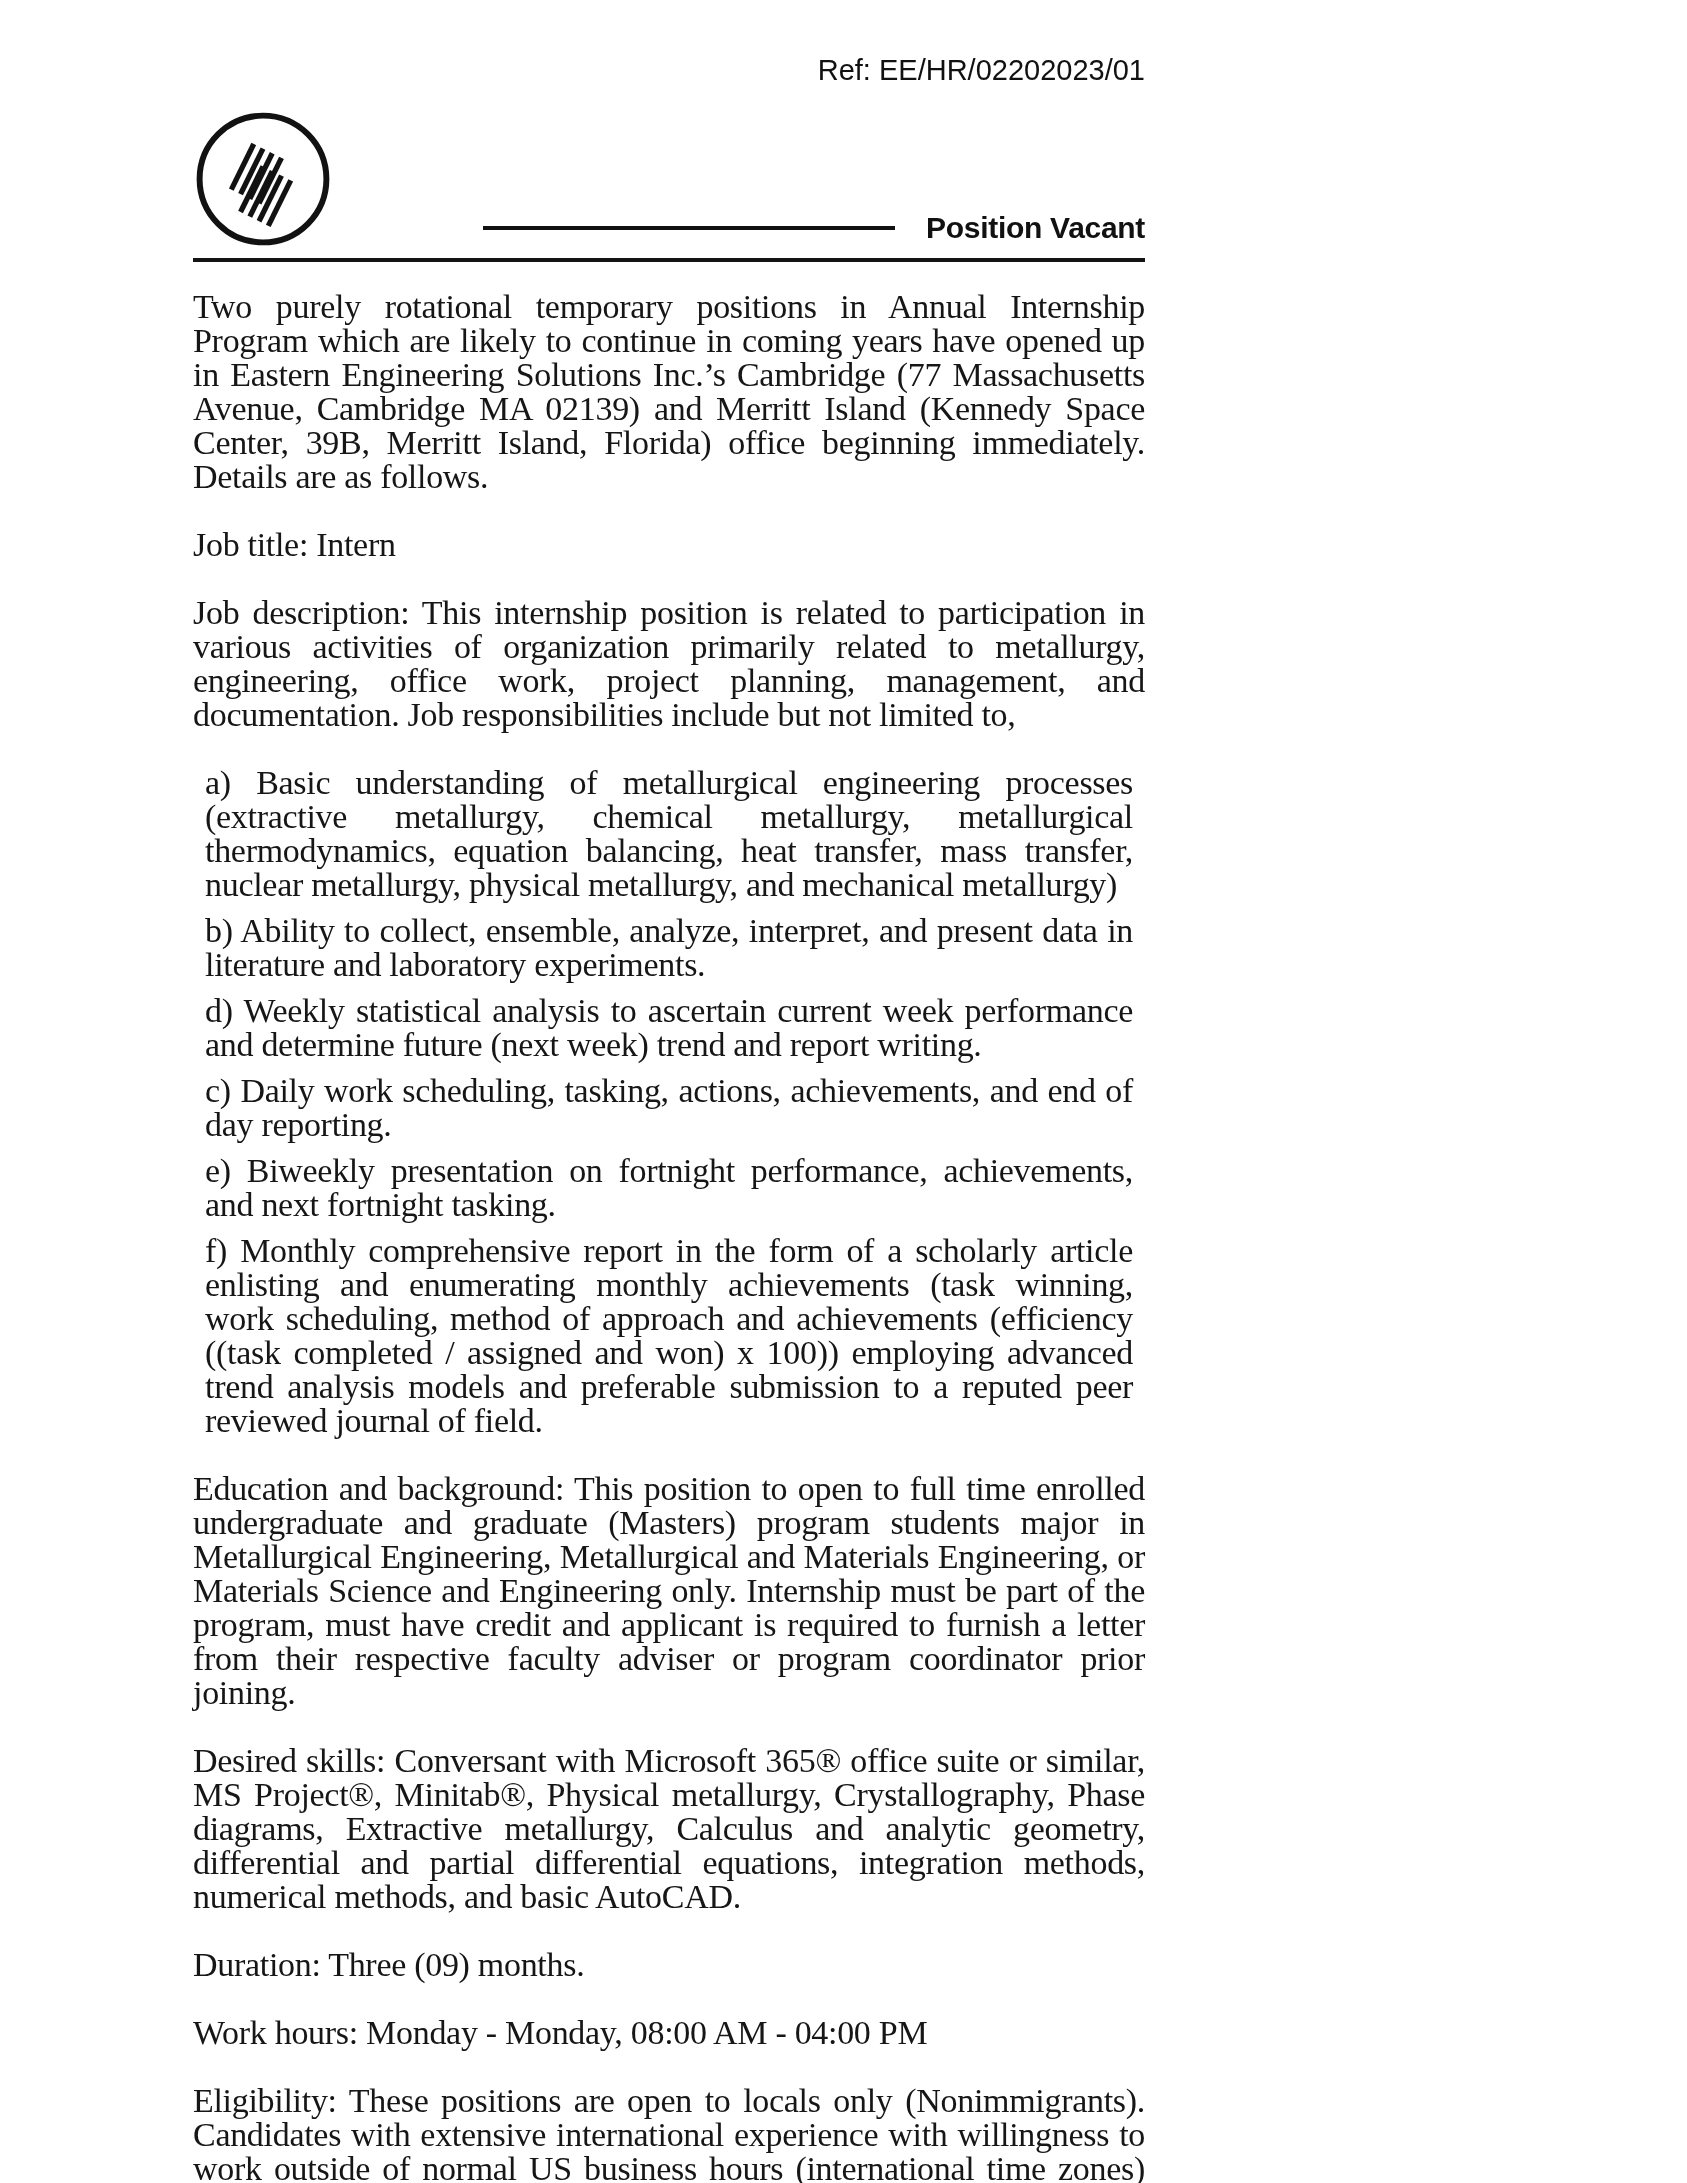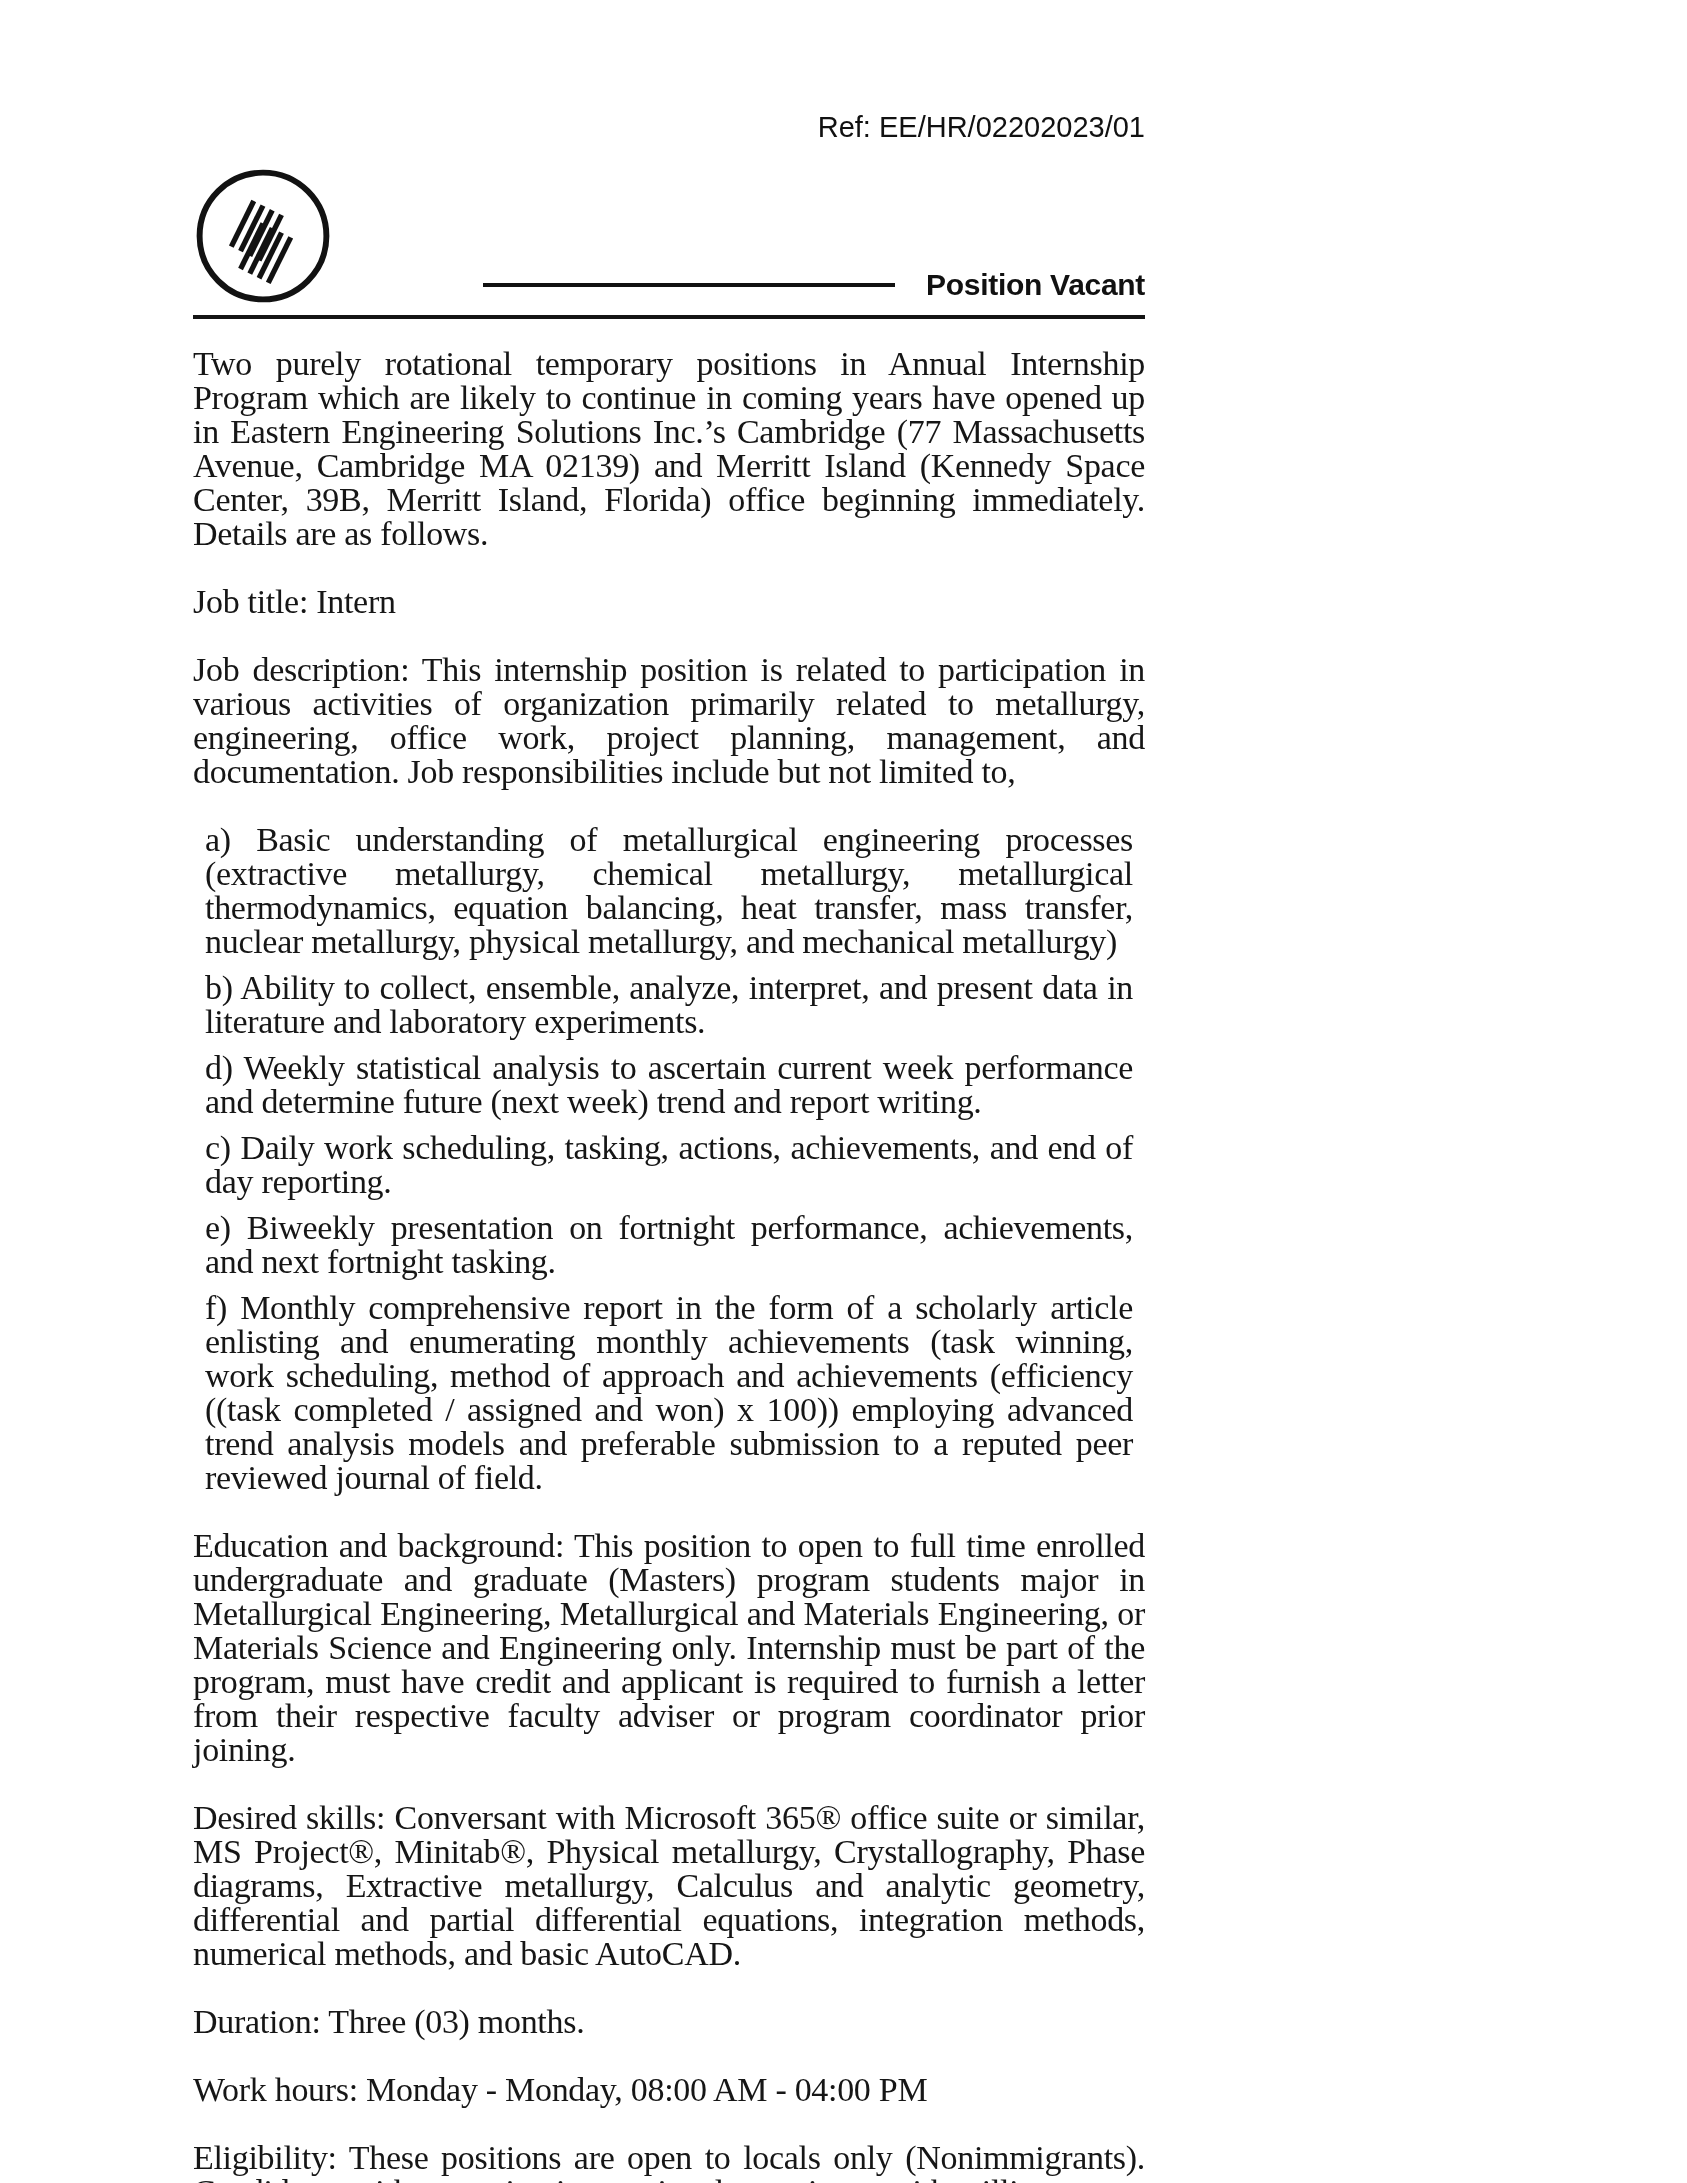--- a/index.html
+++ b/index.html
@@ -7,21 +7,21 @@
     padding: 0;
     background: #ffffff;
   }
   .page {
     position: relative;
     width: 1336px;
     height: 2183px;
     box-sizing: border-box;
     background: #ffffff;
     color: #161616;
-    padding: 111px 191px 0 193px;
+    padding: 54px 191px 0 193px;
     font-family: "Liberation Serif", serif;
     overflow: hidden;
   }
   .ref {
     font-family: "Liberation Sans", sans-serif;
     font-size: 29px;
     line-height: 33px;
     text-align: right;
     color: #111111;
   }
@@ -114,21 +114,21 @@
       <p>d) Weekly statistical analysis to ascertain current week performance and determine future (next week) trend and report writing.</p>
       <p>c) Daily work scheduling, tasking, actions, achievements, and end of day reporting.</p>
       <p>e) Biweekly presentation on fortnight performance, achievements, and next fortnight tasking.</p>
       <p>f) Monthly comprehensive report in the form of a scholarly article enlisting and enumerating monthly achievements (task winning, work scheduling, method of approach and achievements (efficiency ((task completed / assigned and won) x 100)) employing advanced trend analysis models and preferable submission to a reputed peer reviewed journal of field.</p>
     </div>
 
     <p>Education and background: This position to open to full time enrolled undergraduate and graduate (Masters) program students major in Metallurgical Engineering, Metallurgical and Materials Engineering, or Materials Science and Engineering only. Internship must be part of the program, must have credit and applicant is required to furnish a letter from their respective faculty adviser or program coordinator prior joining.</p>
 
     <p>Desired skills: Conversant with Microsoft 365® office suite or similar, MS Project®, Minitab®, Physical metallurgy, Crystallography, Phase diagrams, Extractive metallurgy, Calculus and analytic geometry, differential and partial differential equations, integration methods, numerical methods, and basic AutoCAD.</p>
 
-    <p>Duration: Three (03) months.</p>
+    <p>Duration: Three (09) months.</p>
 
     <p>Work hours: Monday - Monday, 08:00 AM - 04:00 PM</p>
 
     <p>Eligibility: These positions are open to locals only (Nonimmigrants). Candidates with extensive international experience with willingness to work outside of normal US business hours (international time zones) are preferred. This is onsite role and strict attendance, and performance criteria will be followed. No off-duty work is required or will be assigned.</p>
 
 
   </div>
 
 </div>
 

